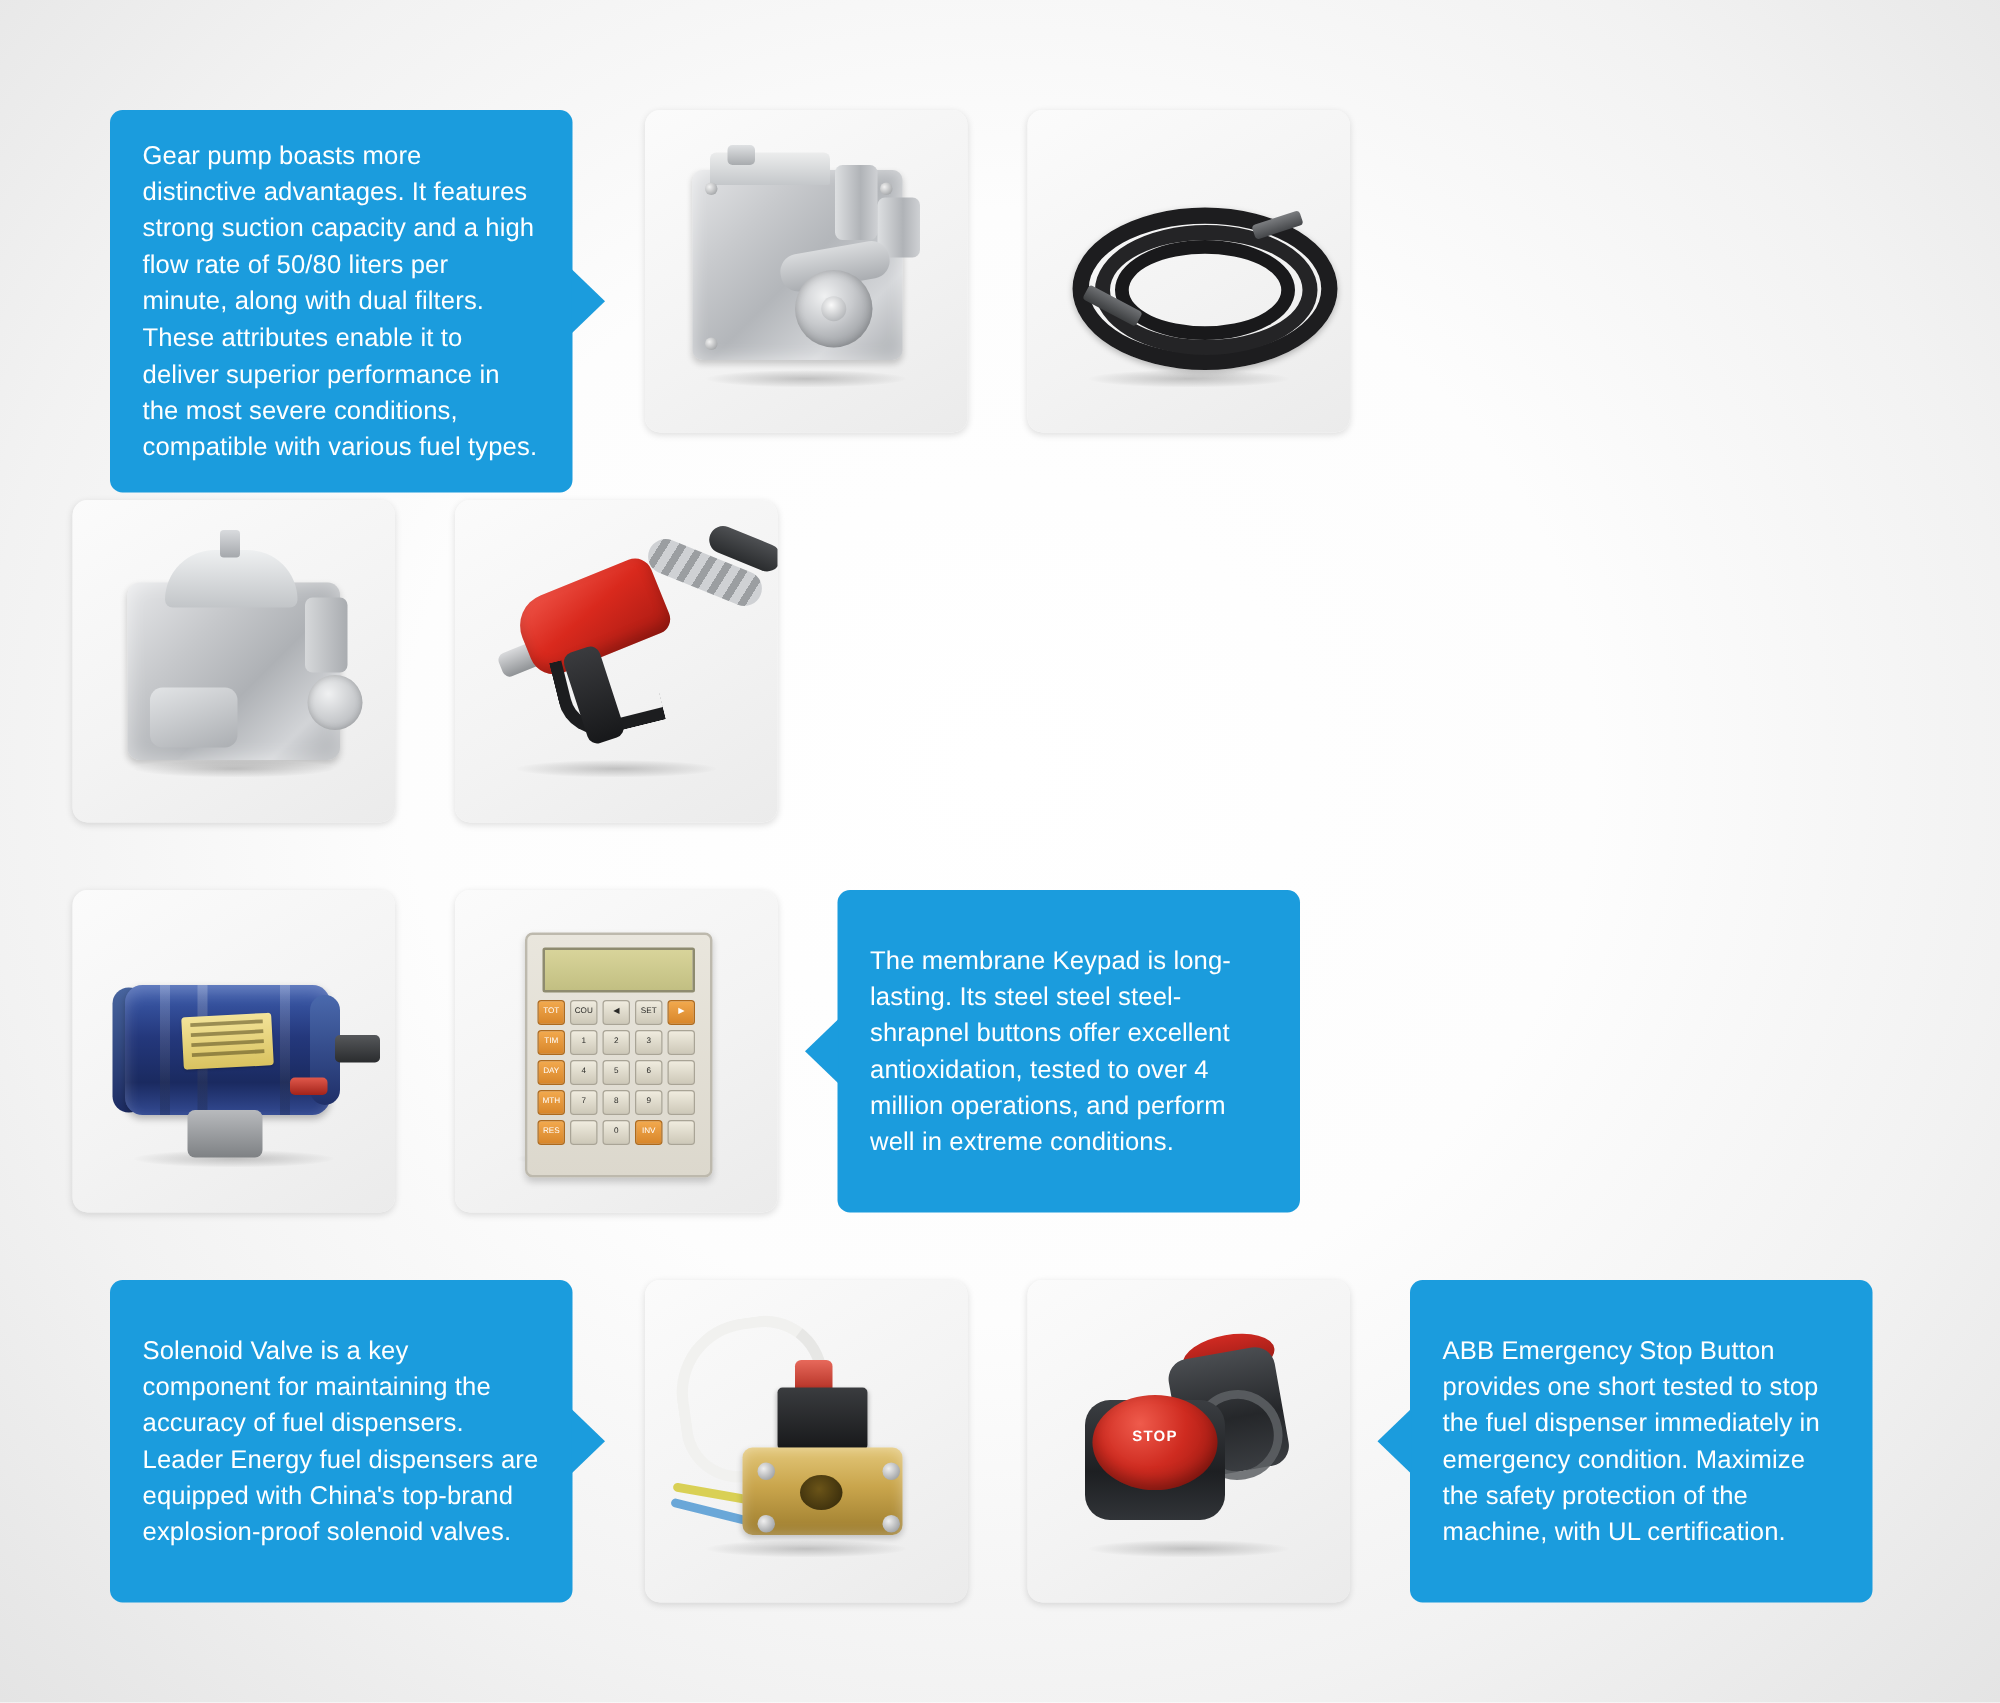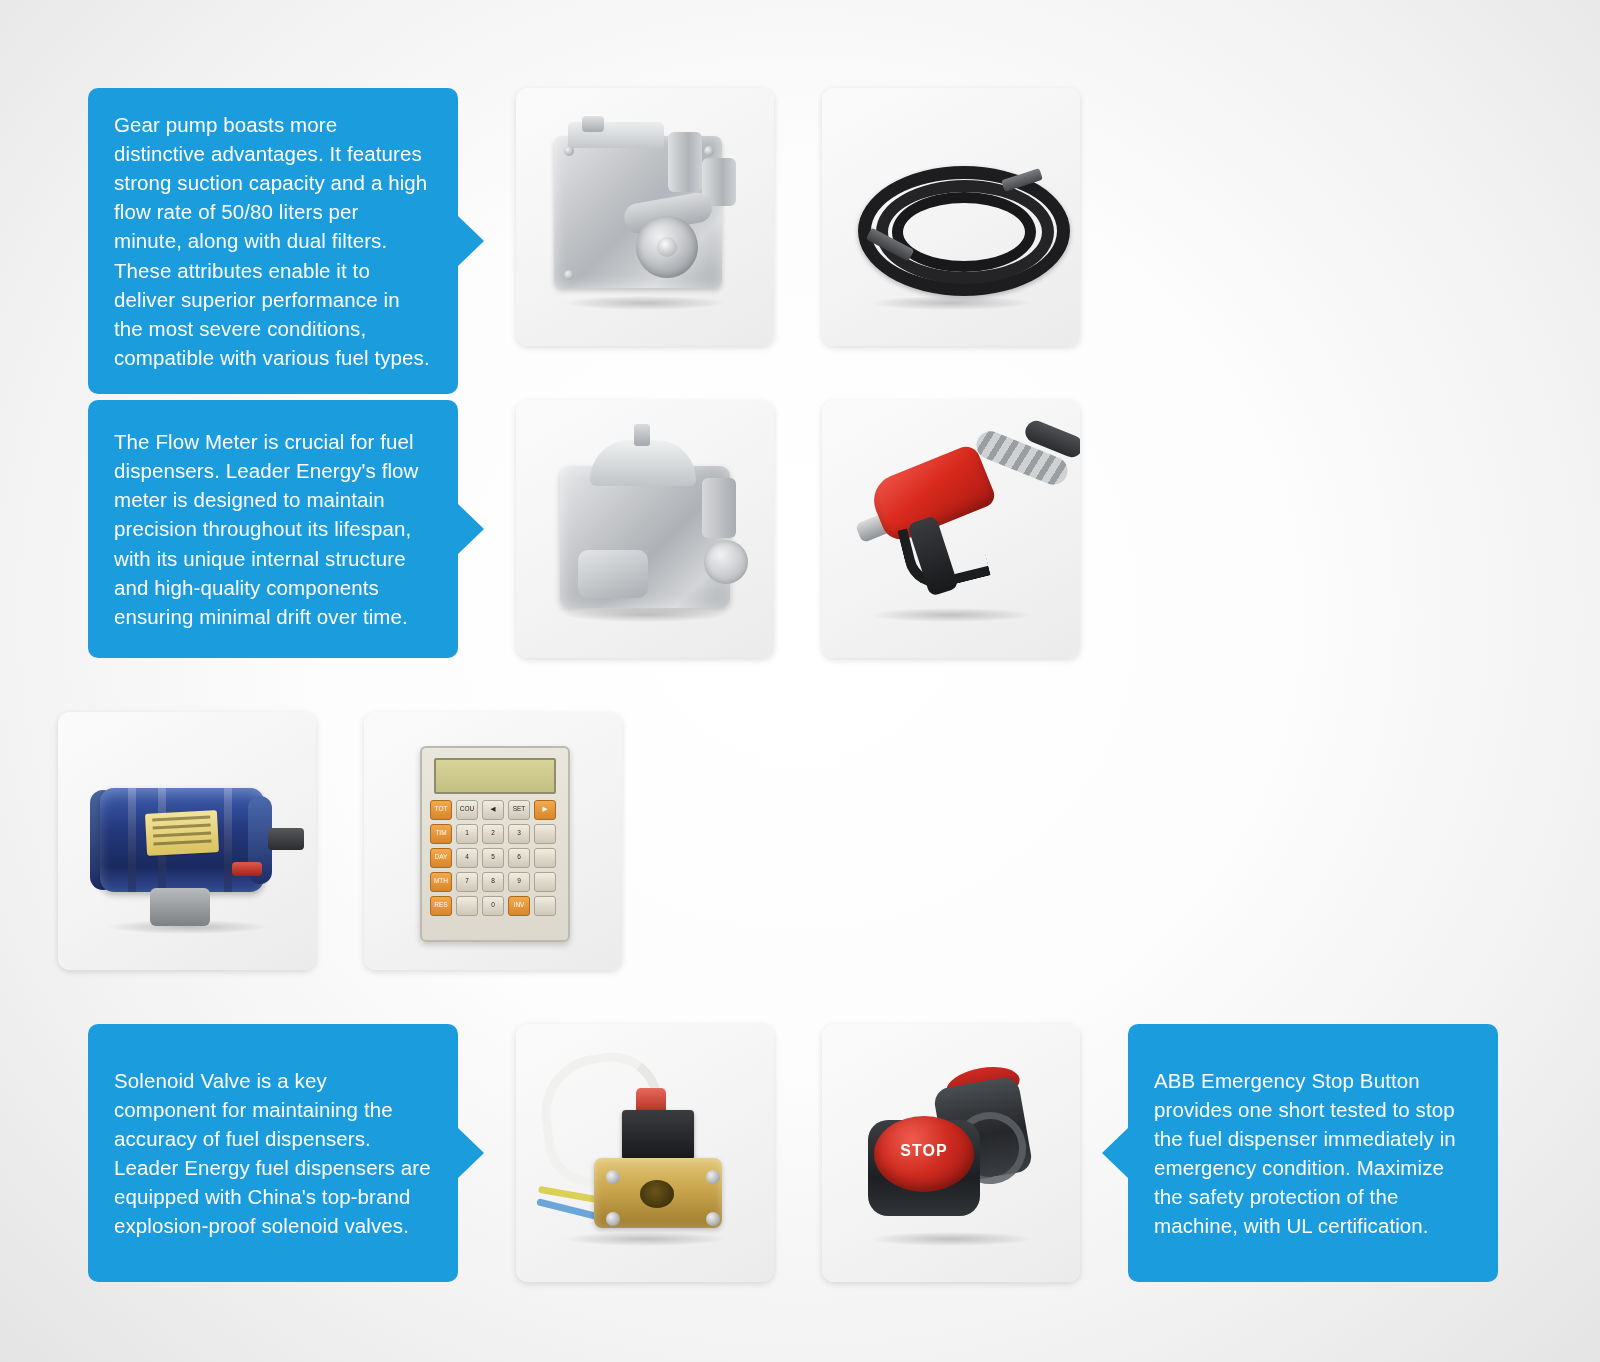--- a/index.html
+++ b/index.html
@@ -611,21 +611,21 @@
     border-radius: 50%;
     background: radial-gradient(circle at 38% 30%, #ef5b4c 0%, #cf2b20 45%, #8e140d 100%);
     box-shadow: inset 0 -6px 12px rgba(0,0,0,0.3);
   }
   .es-text {
     position: absolute;
     left: 52px;
     top: 118px;
     width: 100px;
     text-align: center;
-    font-size: 16px;
+    font-size: 12px;
     font-weight: bold;
     color: #ffffff;
     letter-spacing: 1px;
   }
   .es-ring {
     position: absolute;
     left: 132px;
     top: 88px;
     width: 58px;
     height: 58px;
@@ -669,23 +669,20 @@
           <div class="hose-ring hose-i"></div>
           <div class="hose-ring hose-i2"></div>
           <div class="hose-end"></div>
           <div class="hose-end2"></div>
         </div>
       </div>
 
     </div>
 
     <div class="row">
-      <div class="bubble left">
-        <span class="txt">The Flow Meter is crucial for fuel dispensers. Leader Energy's flow meter is designed to maintain precision throughout its lifespan, with its unique internal structure and high-quality components ensuring minimal drift over time.</span>
-      </div>
 
       <div class="card card-1">
         <div class="photo">
           <div class="shadow-ellipse"></div>
           <div class="fm-body"></div>
           <div class="fm-side"></div>
           <div class="fm-dome"></div>
           <div class="fm-stem"></div>
           <div class="fm-cap"></div>
           <div class="fm-flange"></div>
@@ -761,20 +758,23 @@
 
             <div class="kp-key orange">RES</div>
             <div class="kp-key"></div>
             <div class="kp-key">0</div>
             <div class="kp-key orange">INV</div>
             <div class="kp-key"></div>
           </div>
         </div>
       </div>
 
+      <div class="bubble right">
+        <span class="txt">The membrane Keypad is long-lasting. Its steel steel steel-shrapnel buttons offer excellent antioxidation, tested to over 4 million operations, and perform well in extreme conditions.</span>
+      </div>
     </div>
 
     <div class="row">
       <div class="bubble left">
         <span class="txt">Solenoid Valve is a key component for maintaining the accuracy of fuel dispensers. Leader Energy fuel dispensers are equipped with China's top-brand explosion-proof solenoid valves.</span>
       </div>
 
       <div class="card card-1">
         <div class="photo">
           <div class="shadow-ellipse"></div>

